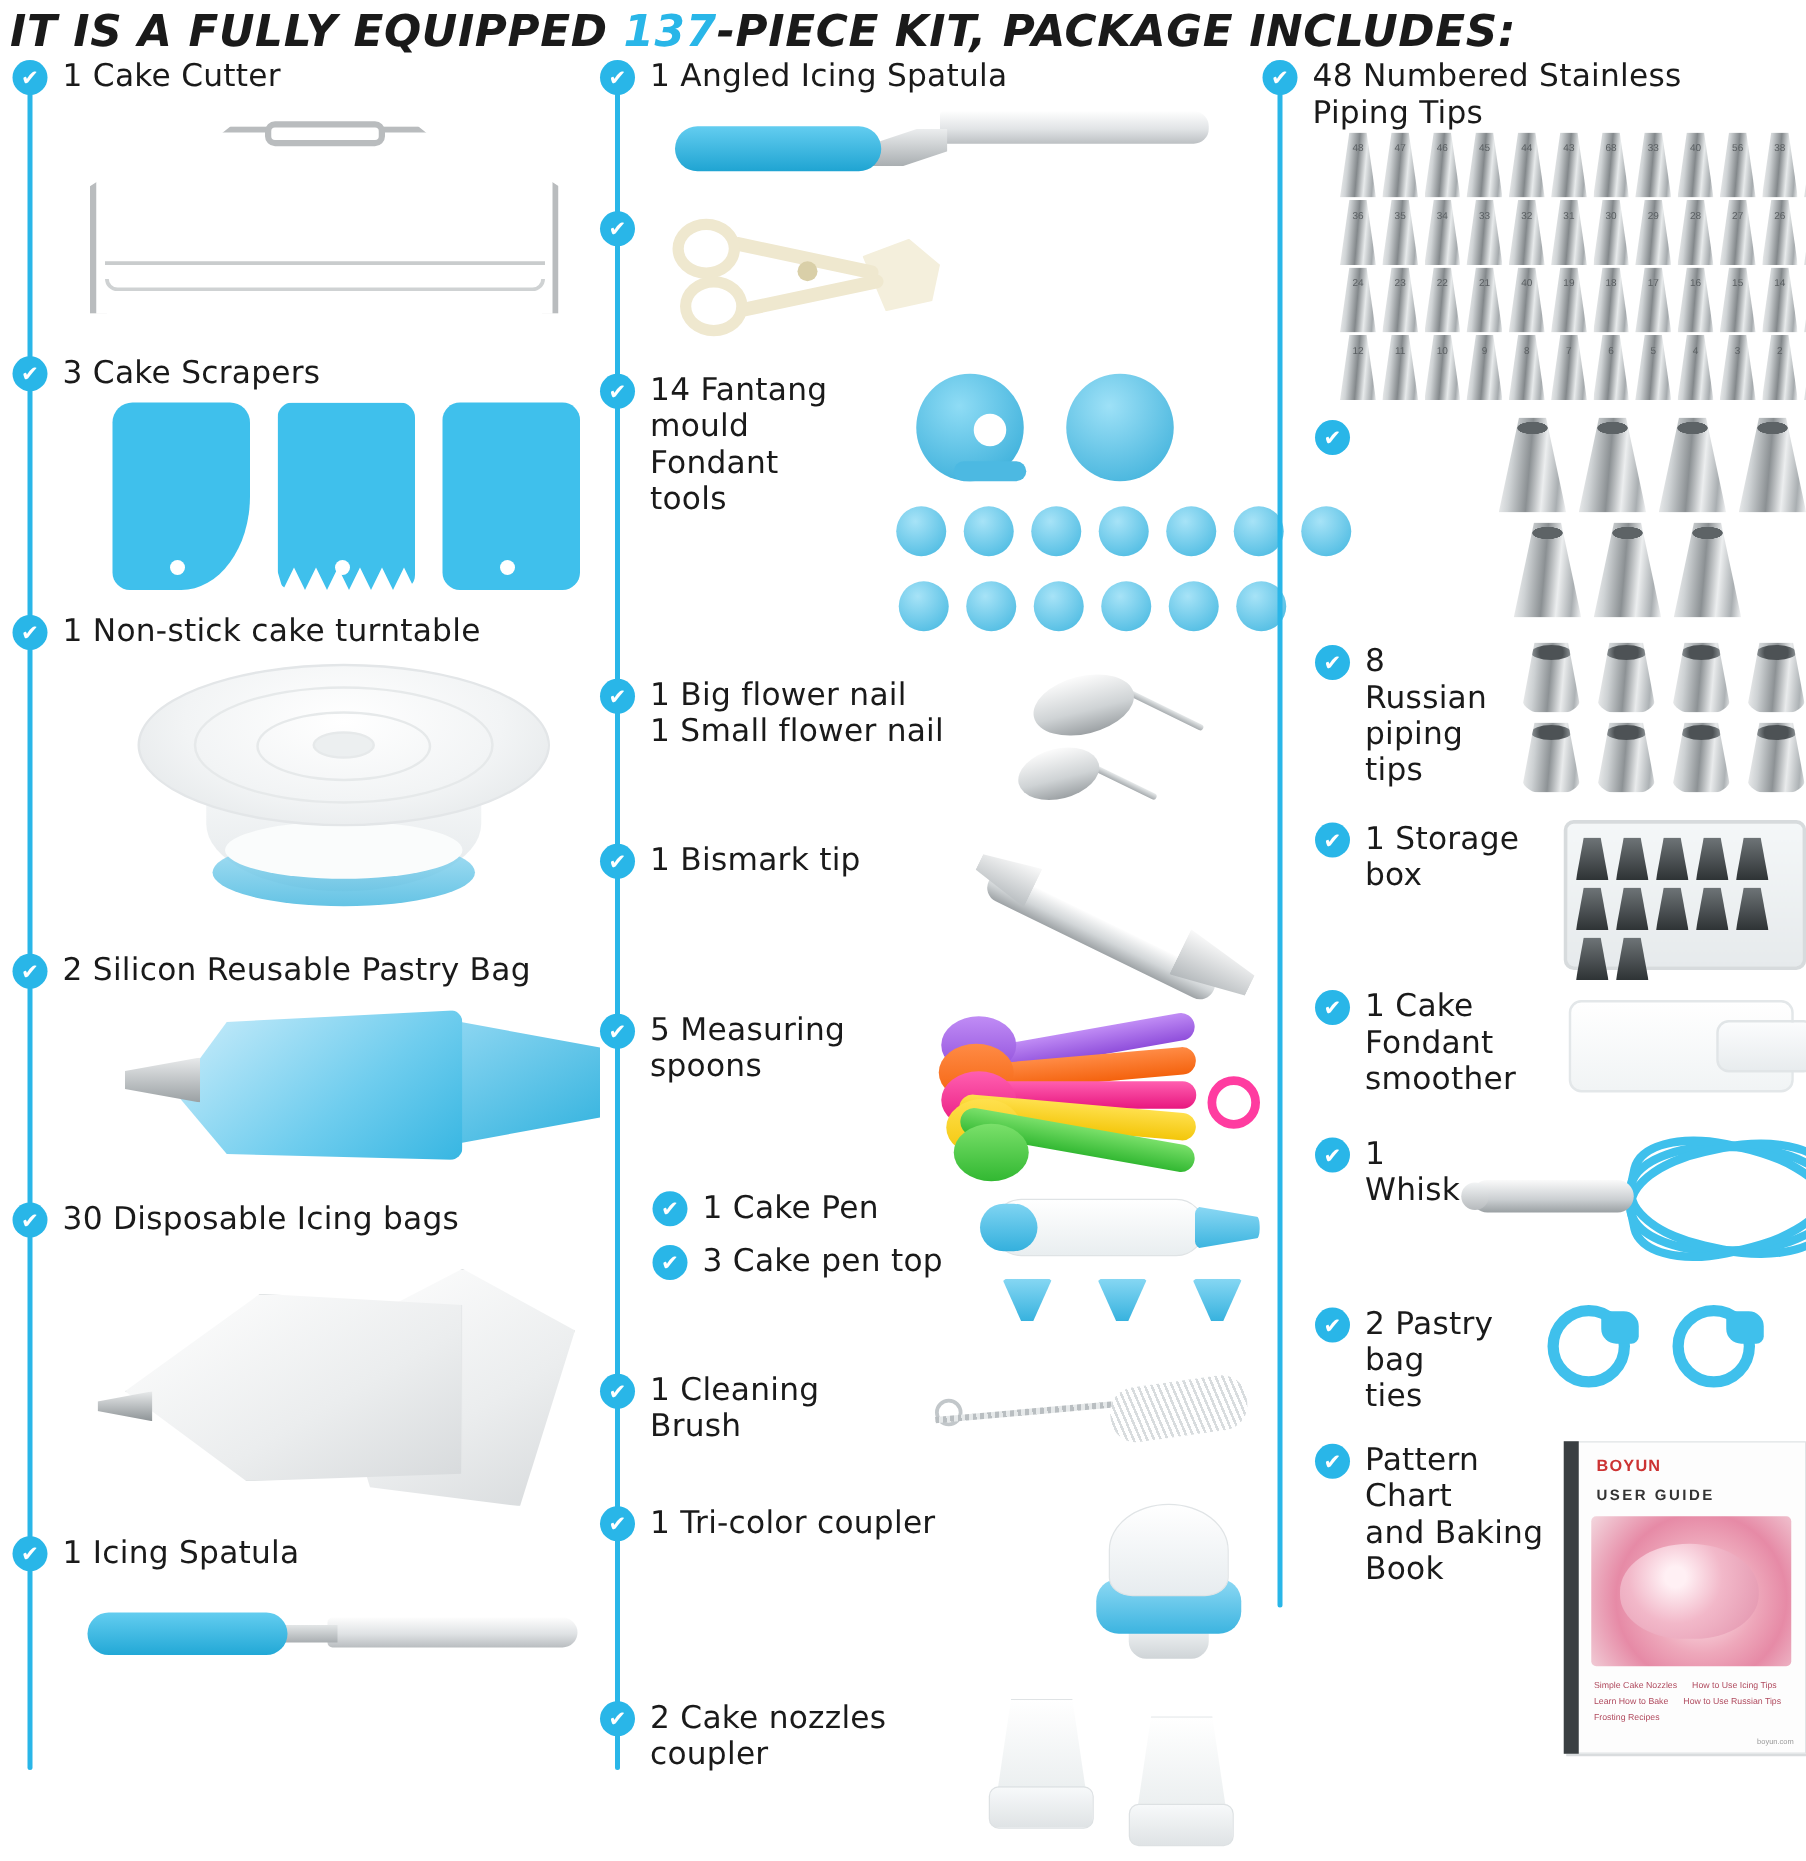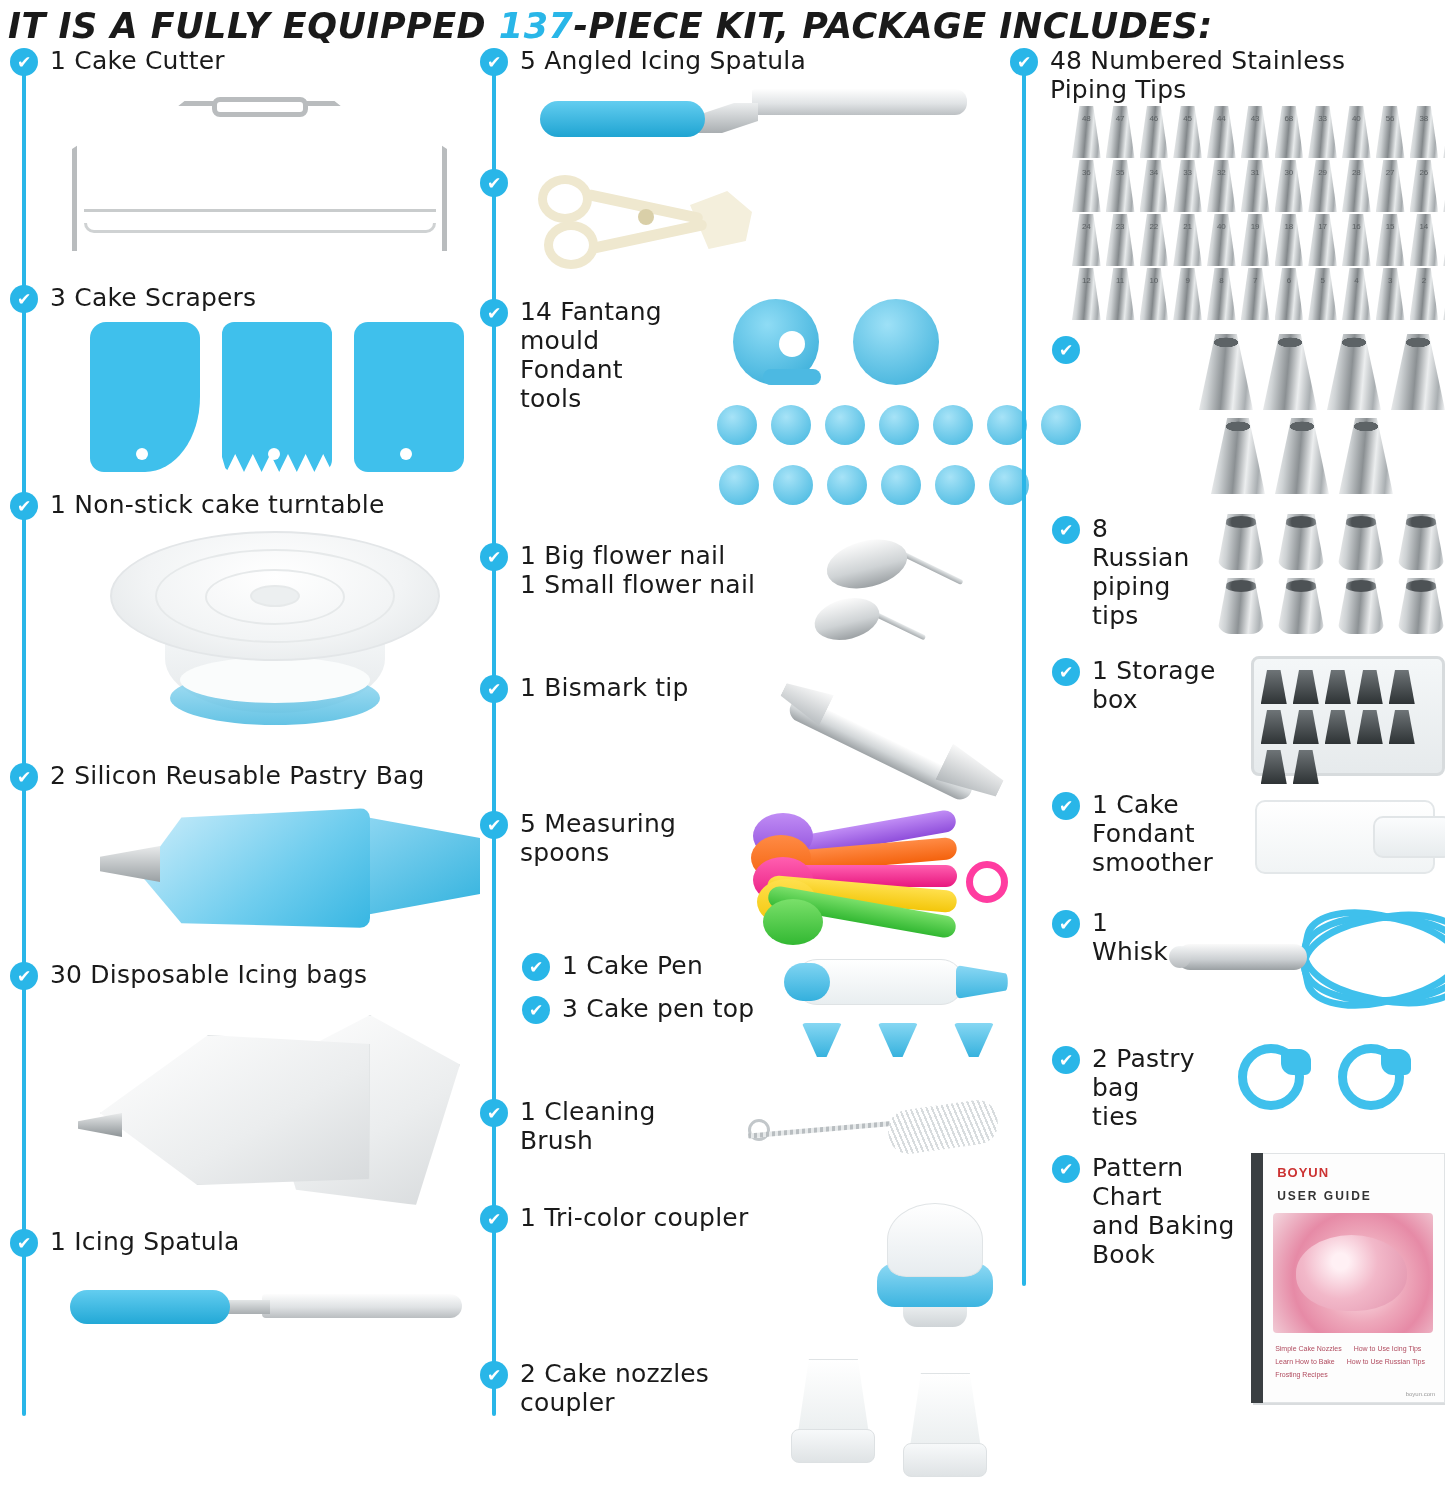--- a/index.html
+++ b/index.html
@@ -411,21 +411,21 @@
         <div class="sp-handle"></div>
       </div>
     </div>
   </div>
 
   <div class="col col2">
     <div class="rail"></div>
 
     <div class="item">
       <div class="check">✔</div>
-      <div class="label">5 Angled Icing Spatula</div>
+      <div class="label">1 Angled Icing Spatula</div>
       <div class="art ang">
         <div class="ang-blade"></div>
         <div class="ang-bend"></div>
         <div class="ang-handle"></div>
       </div>
     </div>
 
     <div class="item" style="display:flex;align-items:flex-start;gap:10px;margin-top:6px">
       <div class="check">✔</div>
       <div class="art scissor">

